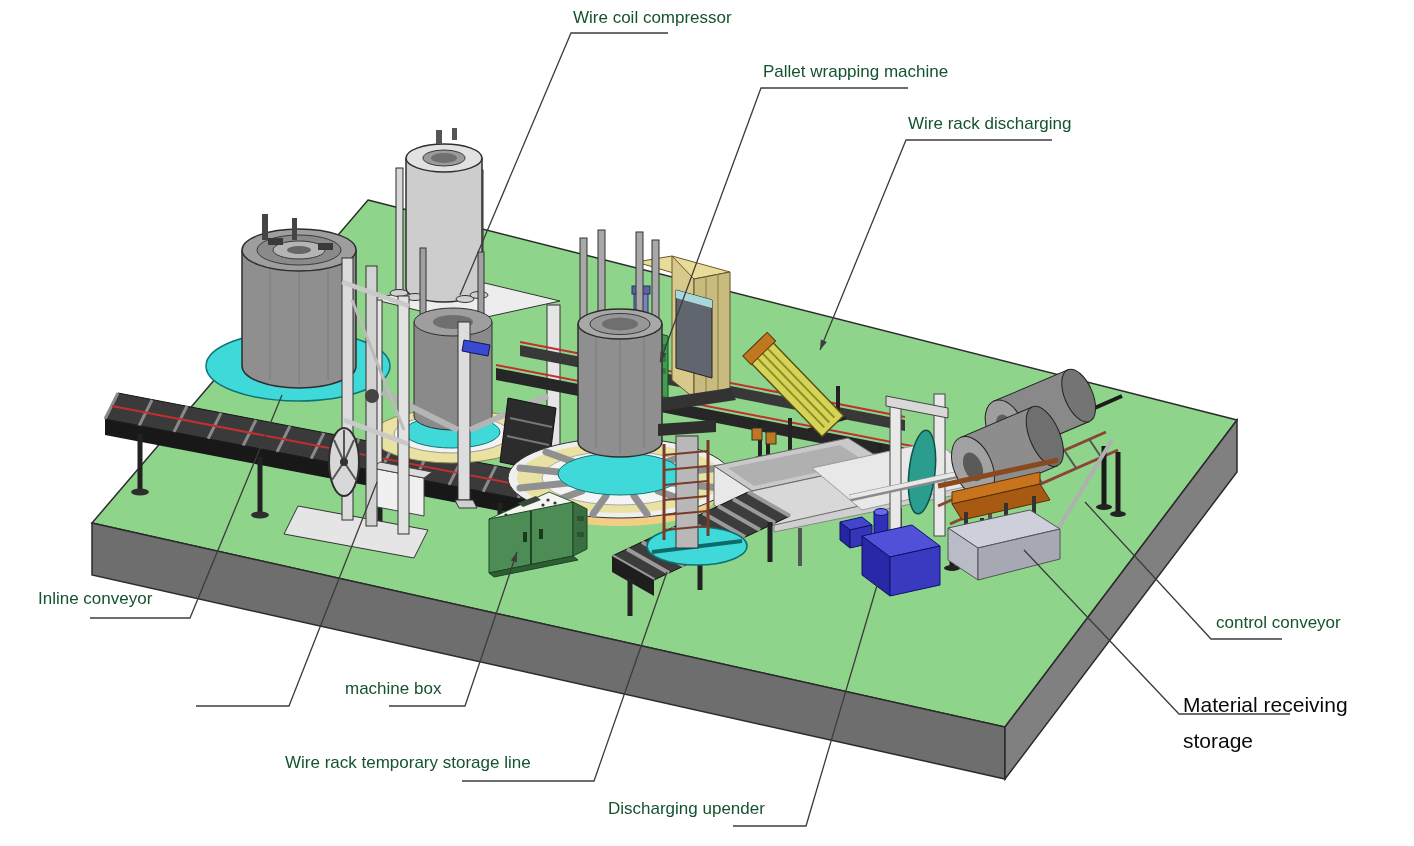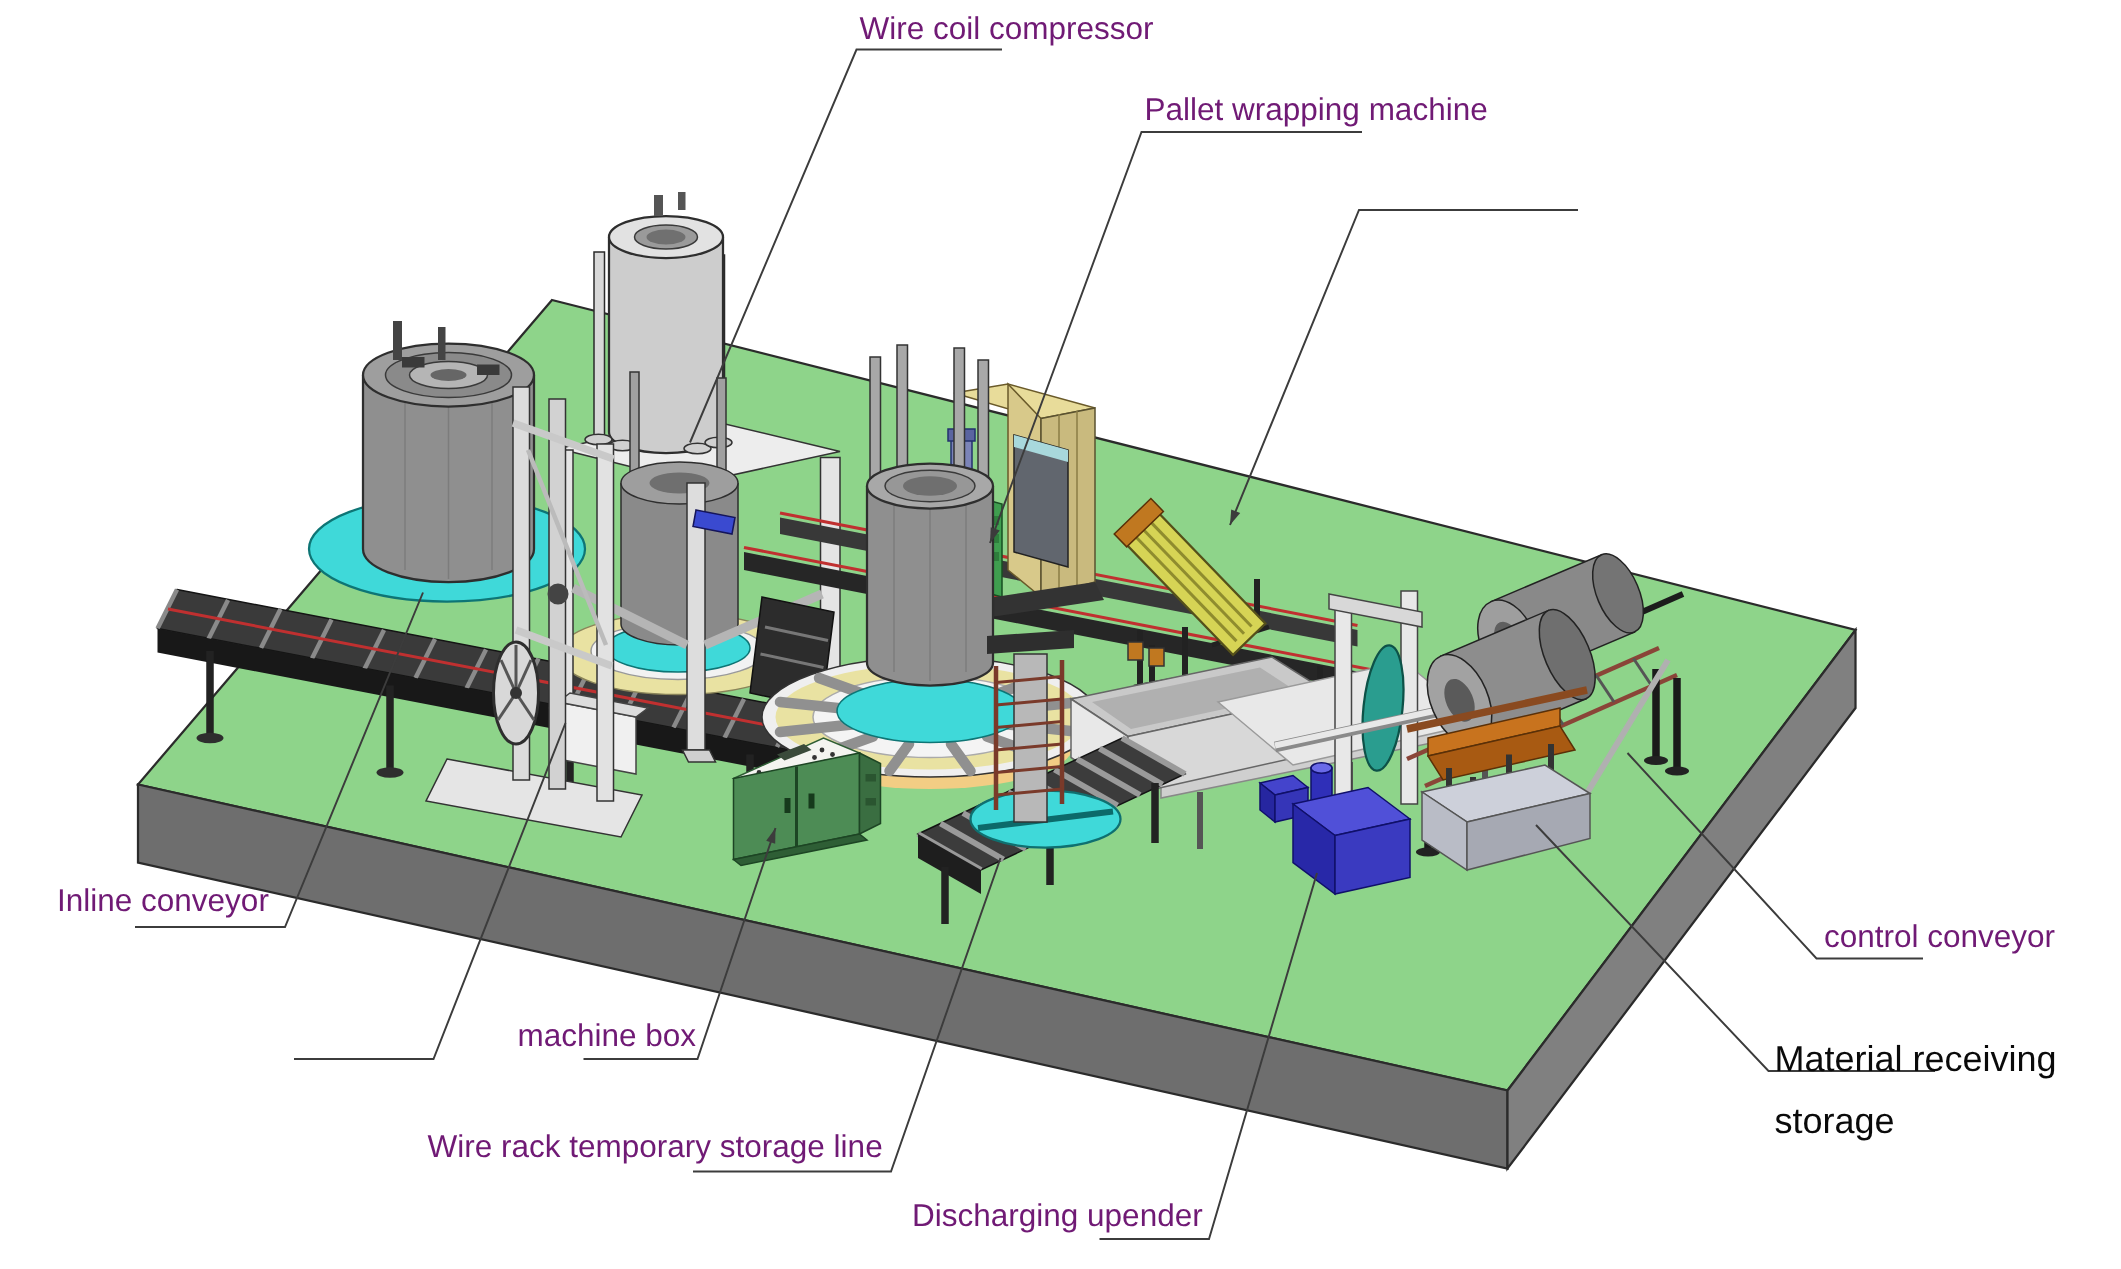--- a/index.html
+++ b/index.html
@@ -1,20 +1,20 @@
 <!DOCTYPE html>
 <html><head>
 <meta charset="utf-8">
 <style>
   html,body{margin:0;padding:0;background:#ffffff;}
   .canvas{position:relative;width:1414px;height:846px;background:#ffffff;
           font-family:"Liberation Sans",sans-serif;overflow:hidden;}
   .scene{position:absolute;left:0;top:0;}
-  .label{position:absolute;font-size:21px;line-height:1.25;color:#701a75;white-space:nowrap;}
-  .label2{position:absolute;font-size:24px;line-height:1.7;color:#0a0a0a;white-space:nowrap;}
+  .label{position:absolute;font-size:17px;line-height:1.25;color:#14532d;white-space:nowrap;}
+  .label2{position:absolute;font-size:21px;line-height:1.7;color:#0a0a0a;white-space:nowrap;}
 </style>
 </head>
 <body>
 
 <div class="canvas">
 
 <svg class="scene" width="1414" height="846" viewBox="0 0 1414 846">
 
   <g>
     <polygon points="368,200 1237,420 1005,727 92,523" fill="#8ed48a" stroke="#2b2b2b" stroke-width="1.5"></polygon>
@@ -388,20 +388,21 @@
   </g>
   <g fill="#3c3c3c" stroke="none">
     <polygon points="660,362 666.5,353.7 660.5,351.5"></polygon>
     <polygon points="820,350 826.8,342 820.8,339.6"></polygon>
     <polygon points="517,552 516.8,562.5 510.8,560.5"></polygon>
   </g>
 </svg>
 
 <div class="label" style="left:573px;top:7px">Wire coil compressor</div>
 <div class="label" style="left:763px;top:61px">Pallet wrapping machine</div>
+<div class="label" style="left:908px;top:113px">Wire rack discharging</div>
 <div class="label" style="left:38px;top:588px">Inline conveyor</div>
 <div class="label" style="left:345px;top:678px">machine box</div>
 <div class="label" style="left:285px;top:752px">Wire rack temporary storage line</div>
 <div class="label" style="left:608px;top:798px">Discharging upender</div>
 <div class="label" style="left:1216px;top:612px">control conveyor</div>
 <div class="label2" style="left:1183px;top:687px">
   <div>Material receiving</div>
   <div>storage</div>
 </div>
 

